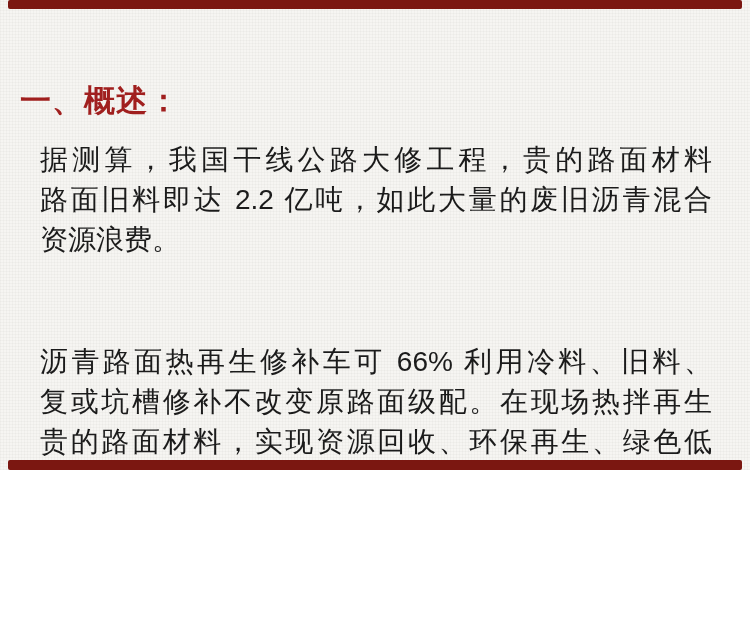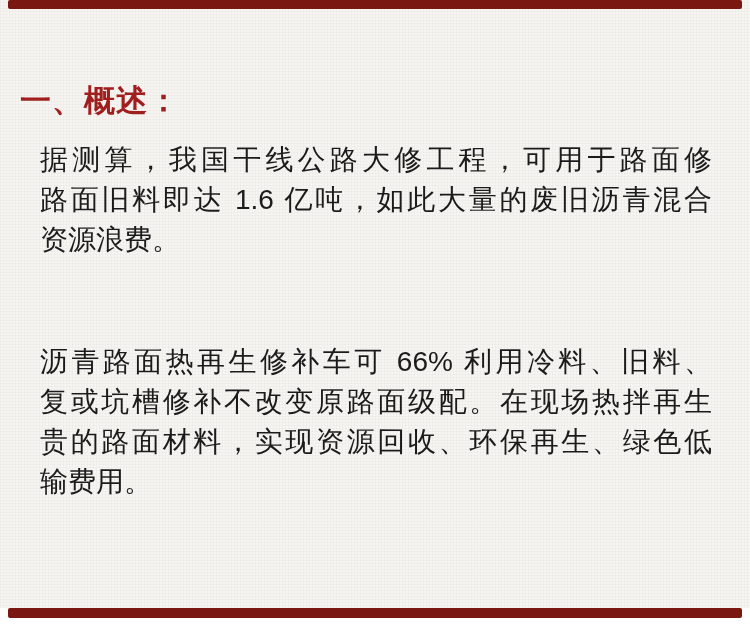--- a/index.html
+++ b/index.html
@@ -4,21 +4,21 @@
 <style>
   html, body {
     margin: 0;
     padding: 0;
     background: #ffffff;
     font-family: "Liberation Sans", sans-serif;
   }
   .page {
     position: relative;
     width: 750px;
-    height: 618px;
+    height: 470px;
     overflow: hidden;
     background-color: #f6f5f2;
     background-image:
       repeating-linear-gradient(90deg, rgba(140,140,132,0.055) 0 1px, transparent 1px 3px),
       repeating-linear-gradient(0deg, rgba(140,140,132,0.055) 0 1px, transparent 1px 3px);
   }
   
   .bottom-white {
     position: absolute;
     left: 0;
@@ -82,22 +82,22 @@
 
 <div class="page">
 
   <div class="bottom-white"></div>
 
   <div class="divider-bar top"></div>
 
   <h1 class="heading">一、概述：</h1>
 
   <div class="paragraph p1">
-    <div class="text-line">据测算，我国干线公路大修工程，可用于路面修</div>
-    <div class="text-line">路面旧料即达 1.6 亿吨，如此大量的废旧沥青混合</div>
+    <div class="text-line">据测算，我国干线公路大修工程，贵的路面材料</div>
+    <div class="text-line">路面旧料即达 2.2 亿吨，如此大量的废旧沥青混合</div>
     <div class="text-line last">资源浪费。</div>
   </div>
 
   <div class="paragraph p2">
     <div class="text-line">沥青路面热再生修补车可 66% 利用冷料、旧料、</div>
     <div class="text-line">复或坑槽修补不改变原路面级配。在现场热拌再生</div>
     <div class="text-line">贵的路面材料，实现资源回收、环保再生、绿色低</div>
     <div class="text-line last">输费用。</div>
   </div>
 

